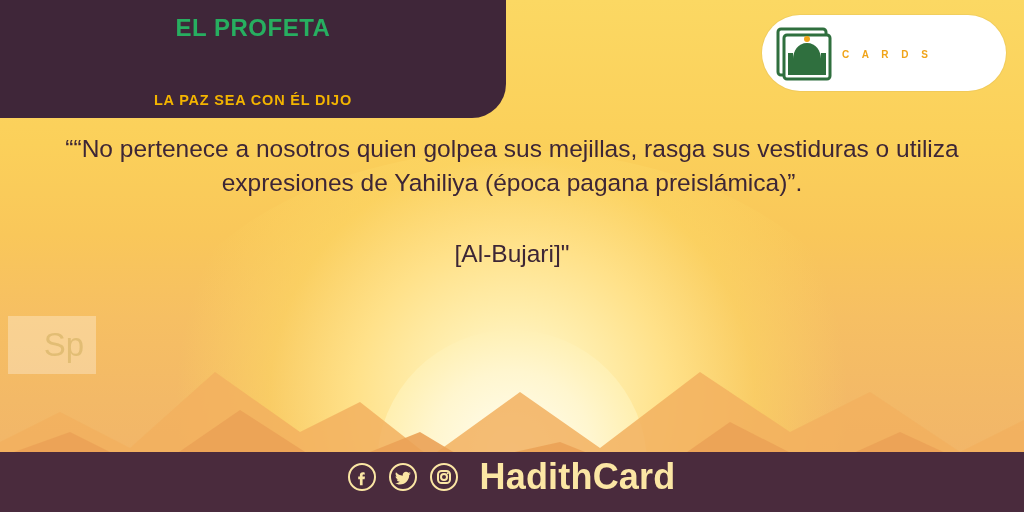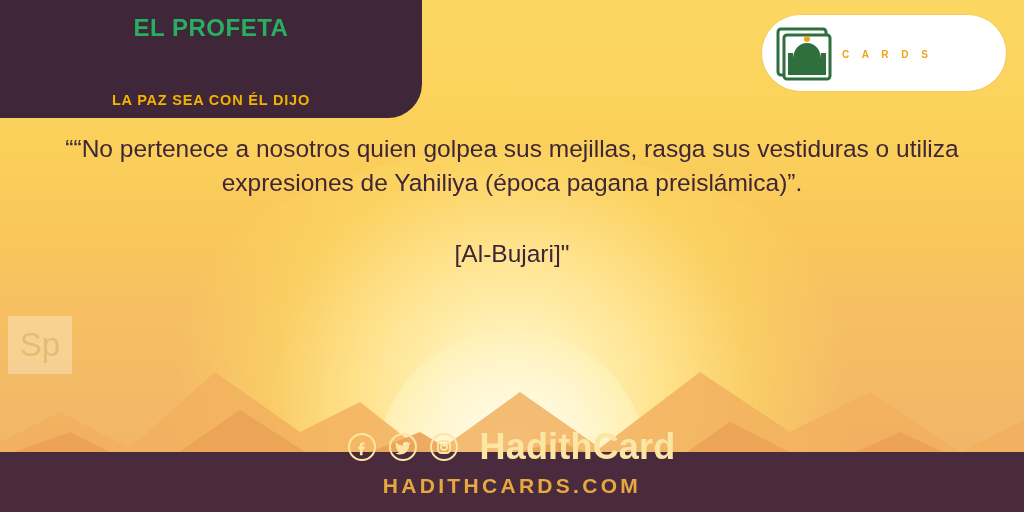--- a/index.html
+++ b/index.html
@@ -20,21 +20,21 @@
     pointer-events:none;
   }
   .sun-disc{
     position:absolute;left:50%;top:330px;transform:translateX(-50%);
     width:270px;height:270px;border-radius:50%;
     background:radial-gradient(circle at 50% 45%, #fffdf0 0%, #fff6cf 40%, #ffeeaa 70%, #ffe79a 100%);
     pointer-events:none;
   }
   
   .header-badge{
-    position:absolute;left:0;top:0;width:422px;height:118px;
+    position:absolute;left:0;top:0;width:506px;height:118px;
     background:#3f2639;border-bottom-right-radius:34px;
     z-index:12;
   }
   .h-line1{
     position:absolute;top:14px;left:0;width:100%;text-align:center;
     color:#27ae60;font-weight:bold;font-size:24px;letter-spacing:0.5px;
   }
   .h-line2{
     position:absolute;top:36px;left:0;width:100%;text-align:center;
     color:#f08a1c;font-weight:bold;font-size:47px;letter-spacing:1px;line-height:1.05;
@@ -69,21 +69,21 @@
     color:#3d2636;font-size:24.5px;line-height:1.38;font-weight:400;
   }
   .quote-src{
     margin-top:40px;color:#3d2636;font-size:24.5px;
   }
   
   .sp-mark{
     position:absolute;left:8px;top:316px;width:64px;height:58px;
     background:rgba(255,255,255,0.30);
     display:flex;align-items:center;justify-content:center;
-    color:#e2bd74;font-size:33px;z-index:9;
+    color:#e2bd74;font-size:33px;z-index:9;padding-left:24px;
   }
   
   .layer{position:absolute;left:0;bottom:0;width:1024px;z-index:4;}
   .mount-far{z-index:3;}
   .mount-near{z-index:4;}
   .skyline{z-index:6;}
   .ground{z-index:7;}
   
   .footer{
     position:absolute;left:0;bottom:14px;width:100%;text-align:center;z-index:20;
@@ -227,16 +227,15 @@
       <span class="soc">
         <svg width="28" height="28" viewBox="0 0 28 28">
           <circle cx="14" cy="14" r="13" fill="none" stroke="#fbe6a4" stroke-width="2"></circle>
           <rect x="8" y="8" width="12" height="12" rx="3.6" fill="none" stroke="#fbe6a4" stroke-width="2"></rect>
           <circle cx="14" cy="14" r="3" fill="none" stroke="#fbe6a4" stroke-width="2"></circle>
           <circle cx="17.7" cy="10.3" r="1" fill="#fbe6a4"></circle>
         </svg>
       </span>
       <span class="brand">HadithCard</span>
     </div>
-    <div class="site">HADITHCARDS.COM</div>
   </div>
 
 </div>
 
 </body></html>

